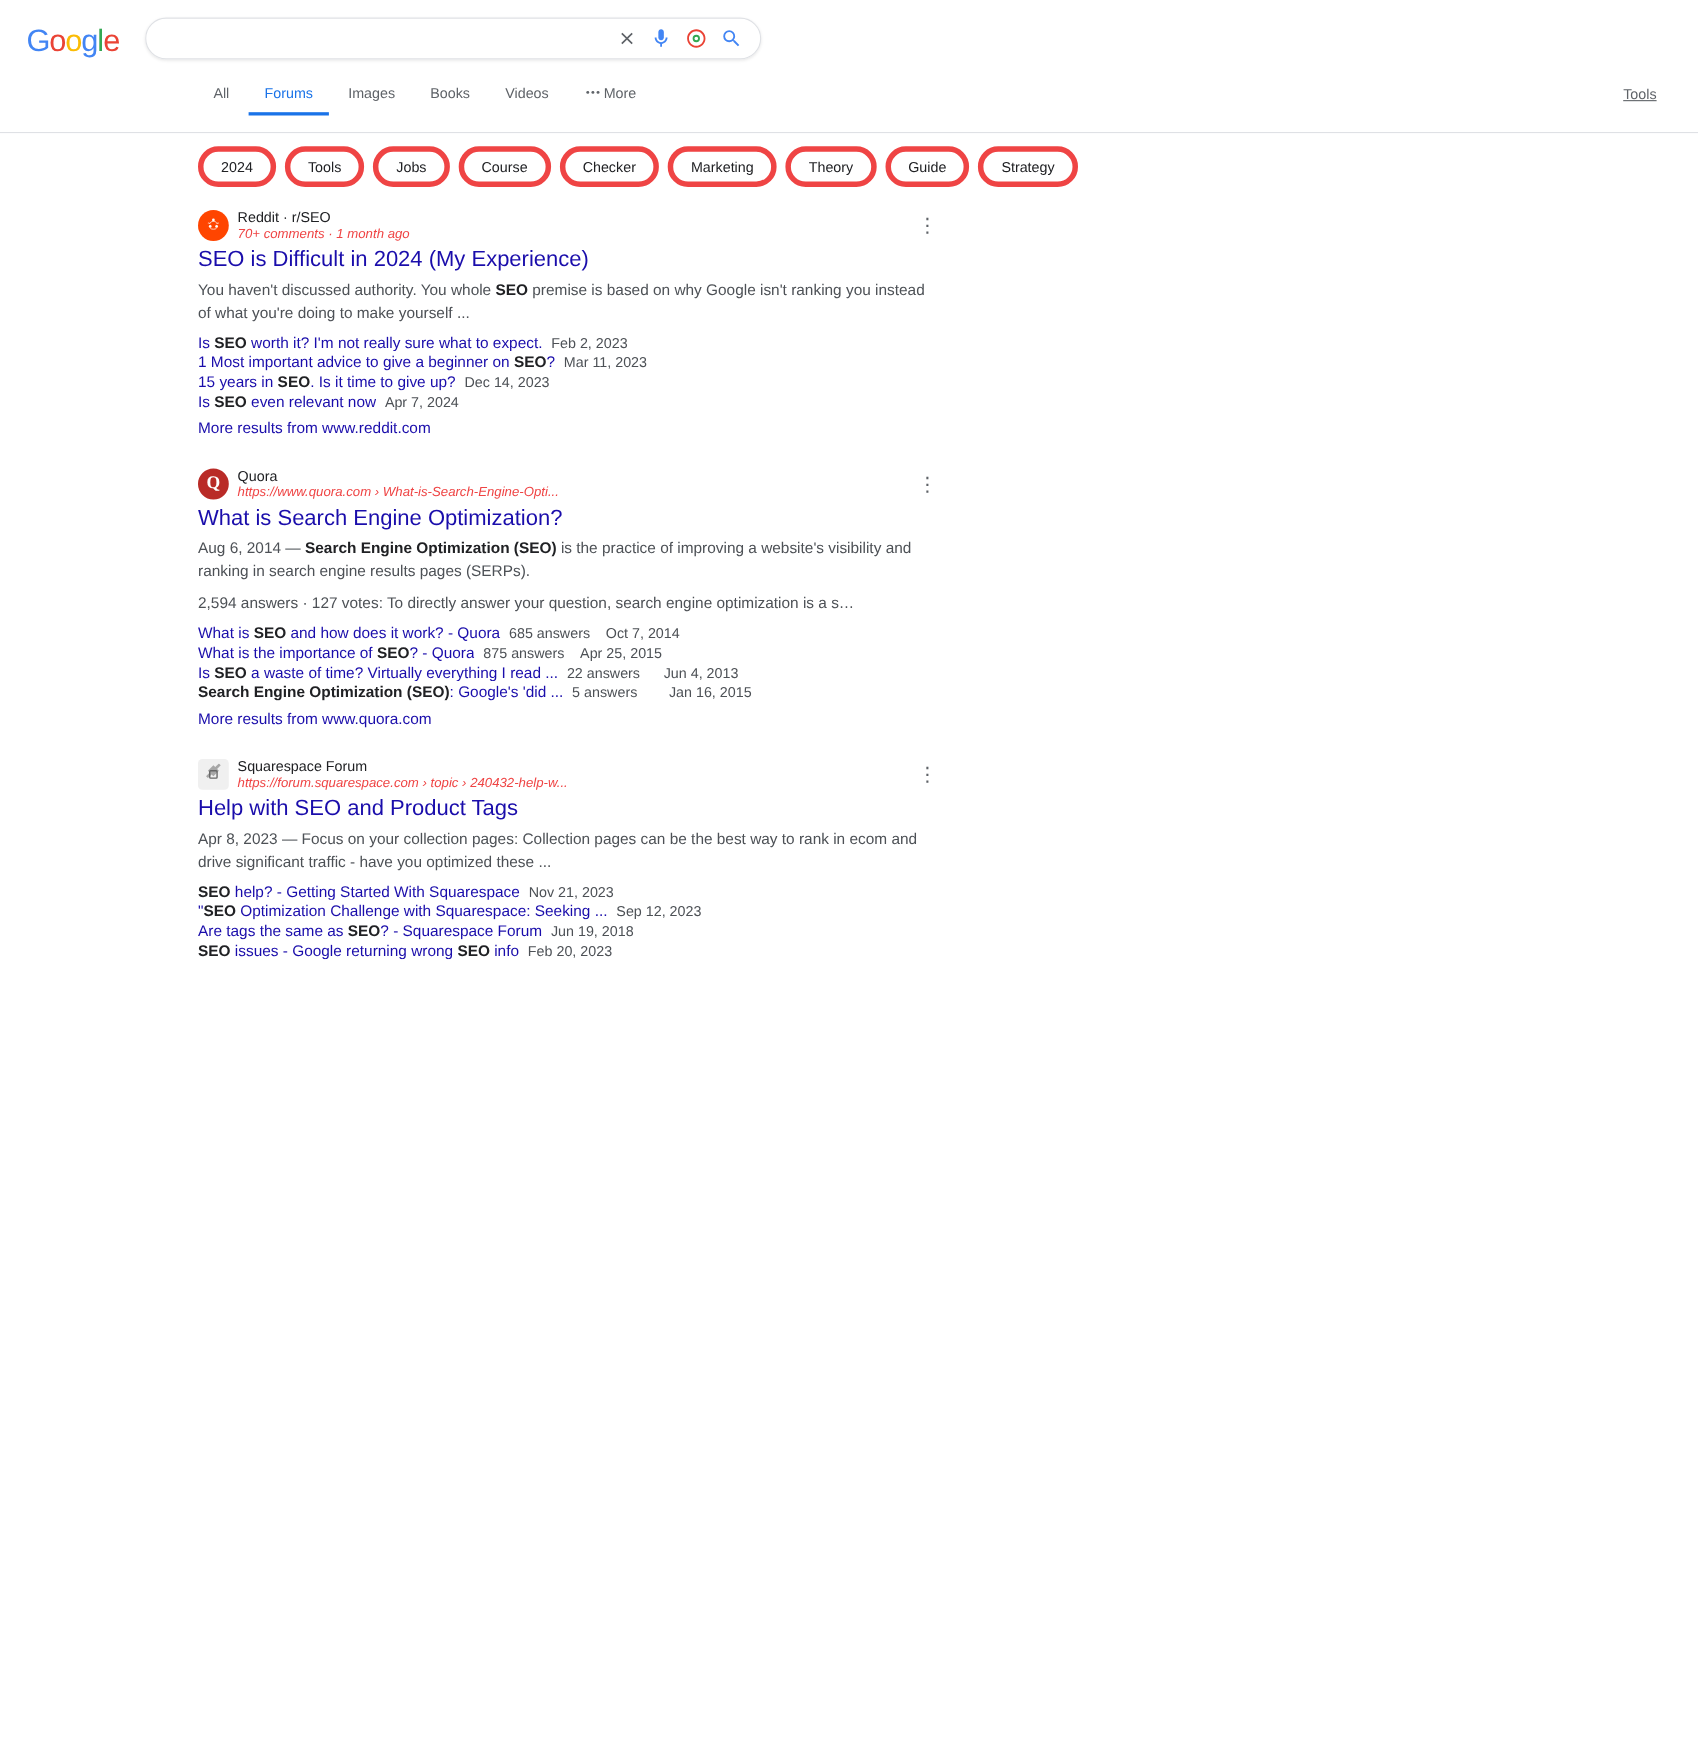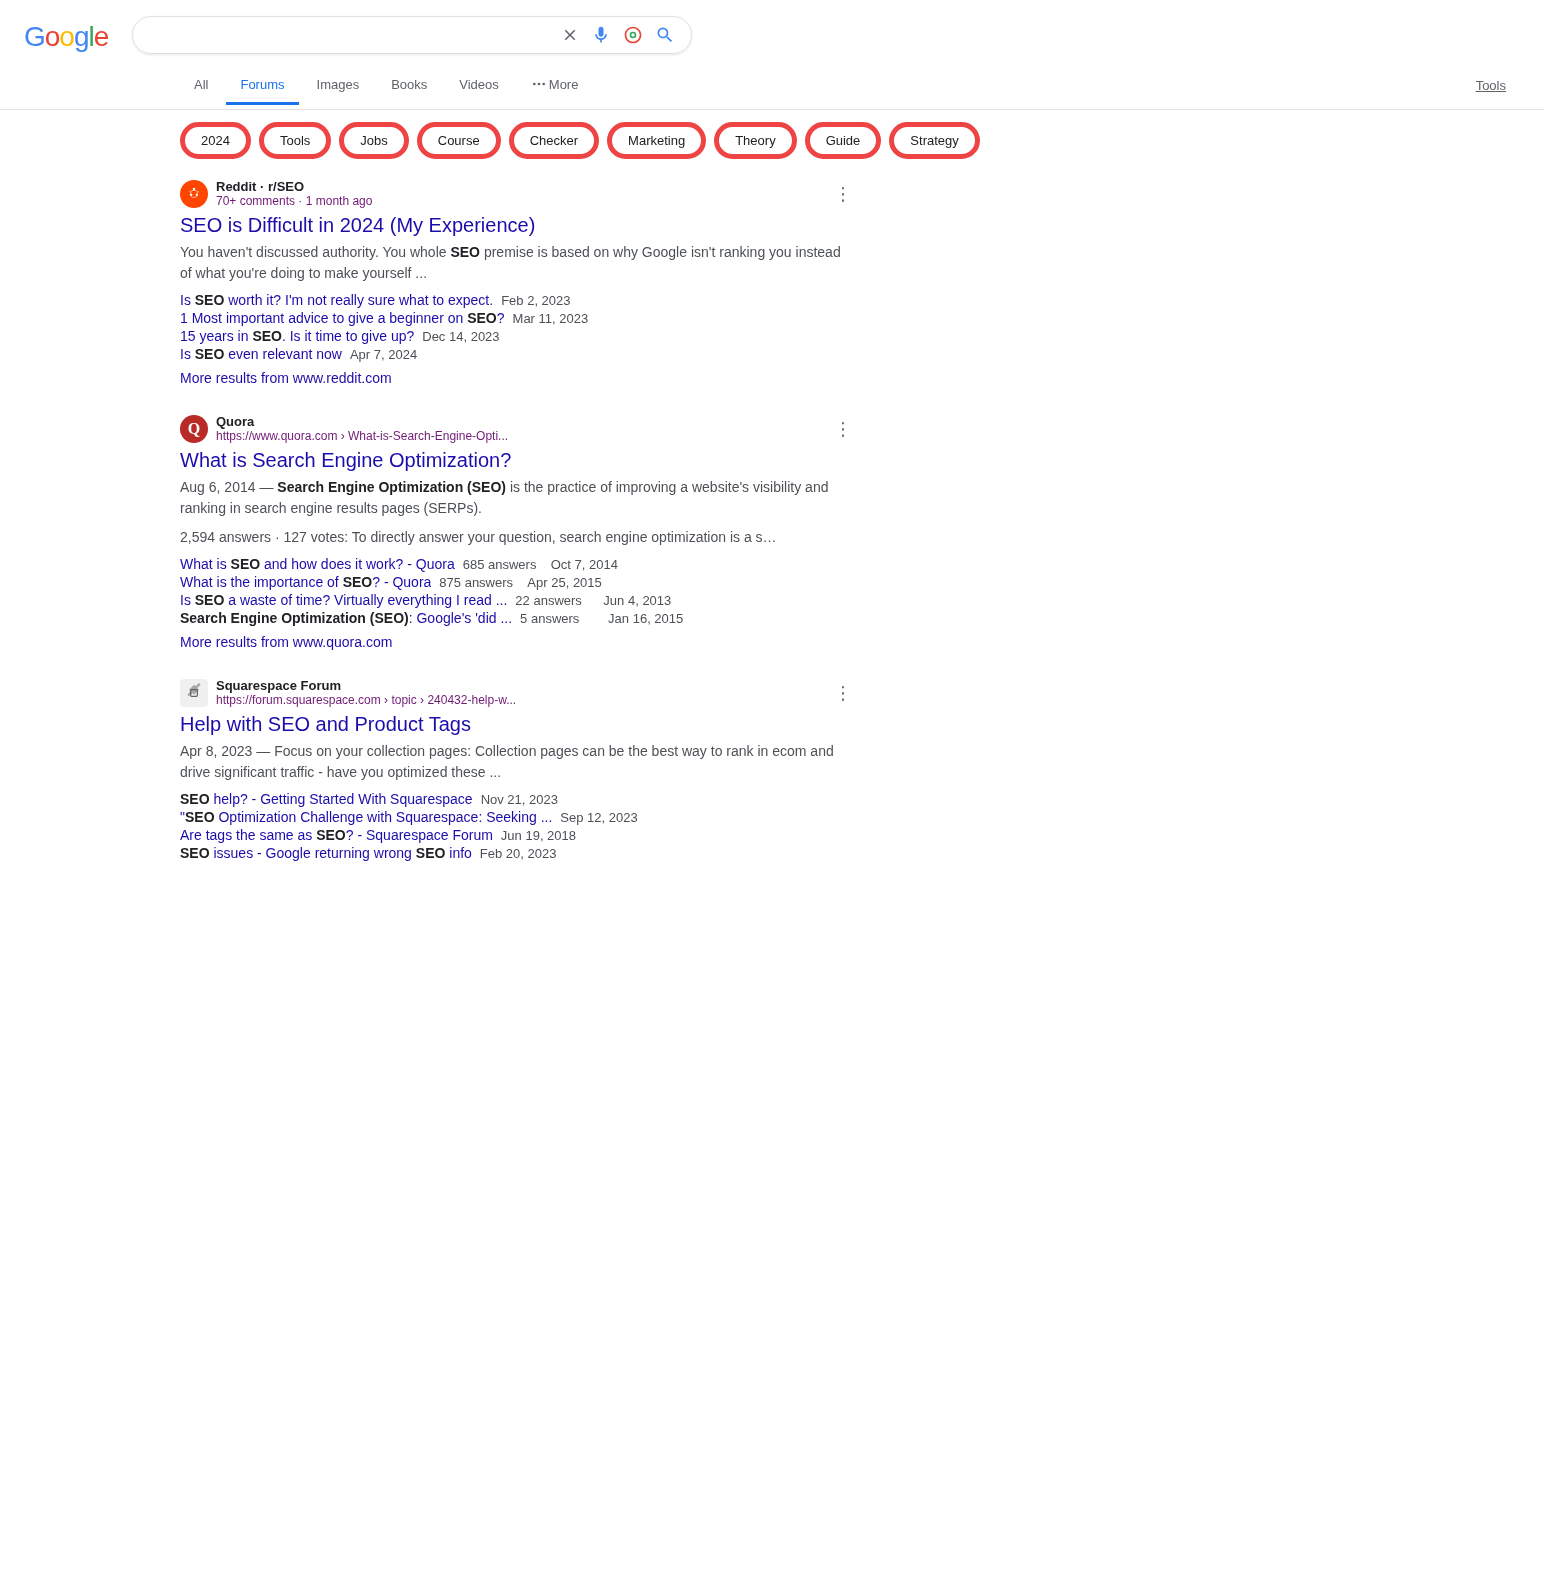--- a/index.html
+++ b/index.html
@@ -21,21 +21,21 @@
       box-shadow: 0 1px 3px rgba(0,0,0,0.1);
       gap: 8px;
     }
     .search-bar input {
       border: none; outline: none; font-size: 16px; flex: 1; color: #202124;
     }
     .search-icons { display: flex; align-items: center; gap: 12px; }
     .icon-btn { background: none; border: none; cursor: pointer; display: flex; align-items: center; justify-content: center; }
 
     
-    .nav-tabs { display: flex; align-items: center; padding: 8px 24px 4px 180px; border-bottom: 1px solid #dfe1e5; margin-top: 4px; gap: 4px; }
+    .nav-tabs { display: flex; align-items: center; padding: 8px 24px 15px 180px; border-bottom: 1px solid #dfe1e5; margin-top: 4px; gap: 4px; }
     .nav-tab { padding: 10px 14px; font-size: 13px; color: #5f6368; cursor: pointer; border-bottom: 3px solid transparent; text-decoration: none; white-space: nowrap; }
     .nav-tab.active { color: #1a73e8; border-bottom: 3px solid #1a73e8; }
     .nav-tools { margin-left: auto; padding: 10px 14px; font-size: 13px; color: #5f6368; cursor: pointer; }
 
     
     .filter-chips { display: flex; gap: 8px; padding: 12px 24px; flex-wrap: wrap; margin-left: 156px; }
     .chip {
       padding: 6px 16px; border-radius: 20px; border: 5px solid #ef4444;
       font-size: 13px; color: #202124; cursor: pointer; background: #fff;
       white-space: nowrap;
@@ -45,22 +45,22 @@
     .main { padding: 8px 24px; margin-left: 156px; max-width: 720px; }
 
     
     .result-item { margin-bottom: 28px; }
     .source-row { display: flex; align-items: center; gap: 8px; margin-bottom: 4px; }
     .site-icon { width: 28px; height: 28px; border-radius: 50%; display: flex; align-items: center; justify-content: center; font-size: 14px; font-weight: bold; }
     .reddit-icon { background: #FF4500; color: #fff; font-size: 16px; }
     .squarespace-icon { background: #f0f0f0; color: #333; font-size: 12px; border-radius: 4px; width: 28px; height: 28px; display:flex; align-items:center; justify-content:center; }
 
     .source-info { display: flex; flex-direction: column; }
-    .source-name { font-size: 13px; color: #202124; font-weight: 700; }
-    .source-url { font-size: 12px; color: #701a75; }
+    .source-name { font-size: 13px; color: #202124; font-weight: 400; }
+    .source-url { font-size: 12px; color: #ef4444; font-style: italic; }
     .more-options { margin-left: auto; color: #5f6368; cursor: pointer; font-size: 18px; }
 
     .result-title { font-size: 20px; color: #1a0dab; cursor: pointer; text-decoration: none; display: block; margin-bottom: 4px; line-height: 1.3; }
     .result-snippet { font-size: 14px; color: #4d5156; line-height: 1.5; margin-bottom: 8px; }
     .result-snippet b, .sub-result b { color: #202124; font-weight: 700; }
 
     
     .sub-results { display: flex; flex-direction: column; gap: 2px; margin-top: 6px; }
     .sub-result { display: flex; align-items: baseline; gap: 8px; font-size: 14px; }
     .sub-result a { color: #1a0dab; text-decoration: none; white-space: nowrap; overflow: hidden; text-overflow: ellipsis; max-width: 380px; flex-shrink: 0; }

